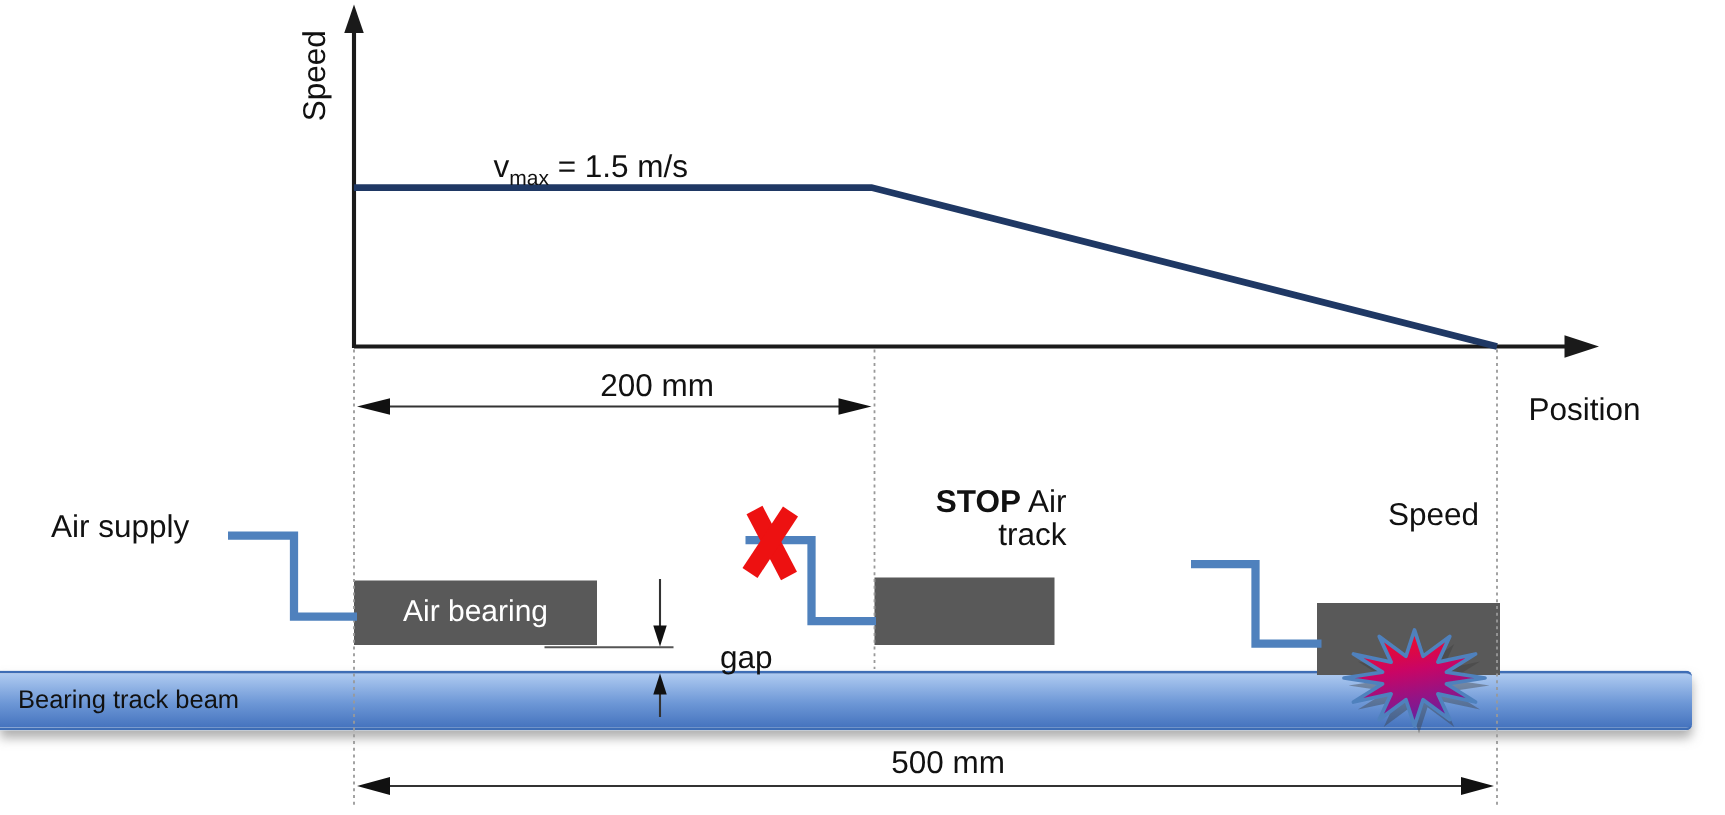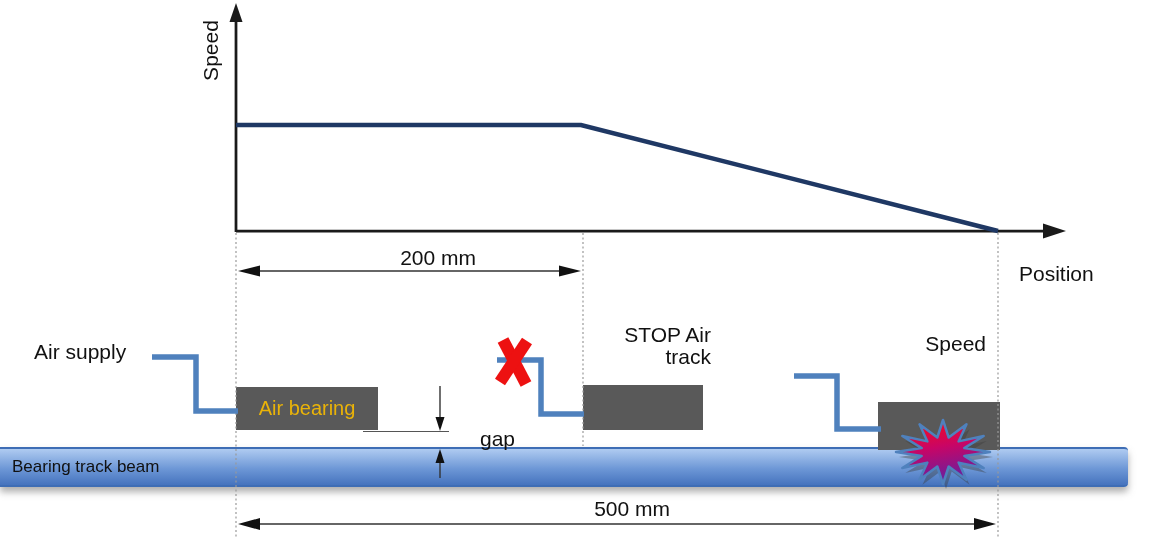--- a/index.html
+++ b/index.html
@@ -38,28 +38,28 @@
   #vmax-label sub{font-size:14px;}
 
   #dim-200{left:346px;top:246px;width:130px;}
   #dim-400{left:540px;top:497px;width:130px;}
   #gap-label{left:480px;top:427px;}
 
   #air-supply-line1{left:34px;top:340px;}
   #air-supply-line2{left:16px;top:367px;}
 
   .gray-box{position:absolute;background:var(--box);}
-  #air-bearing-box{left:236px;top:387px;width:142px;height:43px;
+  #air-bearing-box{left:236px;top:387px;width:162px;height:43px;
     display:flex;align-items:center;justify-content:center;
-    color:#eab308;font-size:20px;}
+    color:#ffffff;font-size:20px;}
   #stop-box{left:583px;top:385px;width:120px;height:45px;}
   #crash-box{left:878px;top:402px;width:122px;height:48px;}
 
   #stop-label{left:575px;top:324px;width:136px;line-height:22px;}
-  #stop-label b{font-weight:normal;}
+  #stop-label b{font-weight:bold;}
   #crash-label{left:880px;top:332px;width:106px;}
 
   #beam{
     position:absolute;left:0;top:447px;width:1128px;height:40px;
     background:linear-gradient(180deg,var(--beam-light) 0%,var(--beam-mid) 55%,var(--beam-dark) 100%);
     border-top:2px solid var(--beam-border);
     border-bottom:2px solid var(--beam-border);
     border-radius:0 4px 4px 0;
     box-shadow:0 5px 7px rgba(110,110,110,.55);
   }
@@ -141,20 +141,21 @@
 
     <g>
       <polygon class="expl-shadow" points="946,425 951.7,442.5 969.5,429.3 961.6,446.4 986.7,441 967.3,453.1 993,457 967.3,460.9 986.7,473 961.6,467.6 969.5,484.7 951.7,471.5 946,489 940.3,471.5 922.5,484.7 930.4,467.6 905.3,473 924.7,460.9 899,457 924.7,453.1 905.3,441 930.4,446.4 922.5,429.3 940.3,442.5"></polygon>
       <polygon class="expl" fill="url(#explGrad)" points="943,420 948.7,437.5 966.5,424.3 958.6,441.4 983.7,436 964.3,448.1 990,452 964.3,455.9 983.7,468 958.6,462.6 966.5,479.7 948.7,466.5 943,484 937.3,466.5 919.5,479.7 927.4,462.6 902.3,468 921.7,455.9 896,452 921.7,448.1 902.3,436 927.4,441.4 919.5,424.3 937.3,437.5"></polygon>
     </g>
   </svg>
 
   <div class="txt" id="speed-label">Speed</div>
   <div class="txt" id="position-label">Position</div>
 
+  <div class="txt" id="vmax-label"><span>v</span><sub>max</sub><span> = 1.5 m/s</span></div>
 
   <div class="txt center" id="dim-200">200 mm</div>
   <div class="txt center" id="dim-400">500 mm</div>
   <div class="txt" id="gap-label">gap</div>
 
   <div class="txt" id="air-supply-line1">Air supply</div>
 
   <div class="txt center" id="stop-label"><b>STOP</b><span> Air</span><br><span>track</span></div>
 
   <div class="txt center" id="crash-label">Speed</div>

